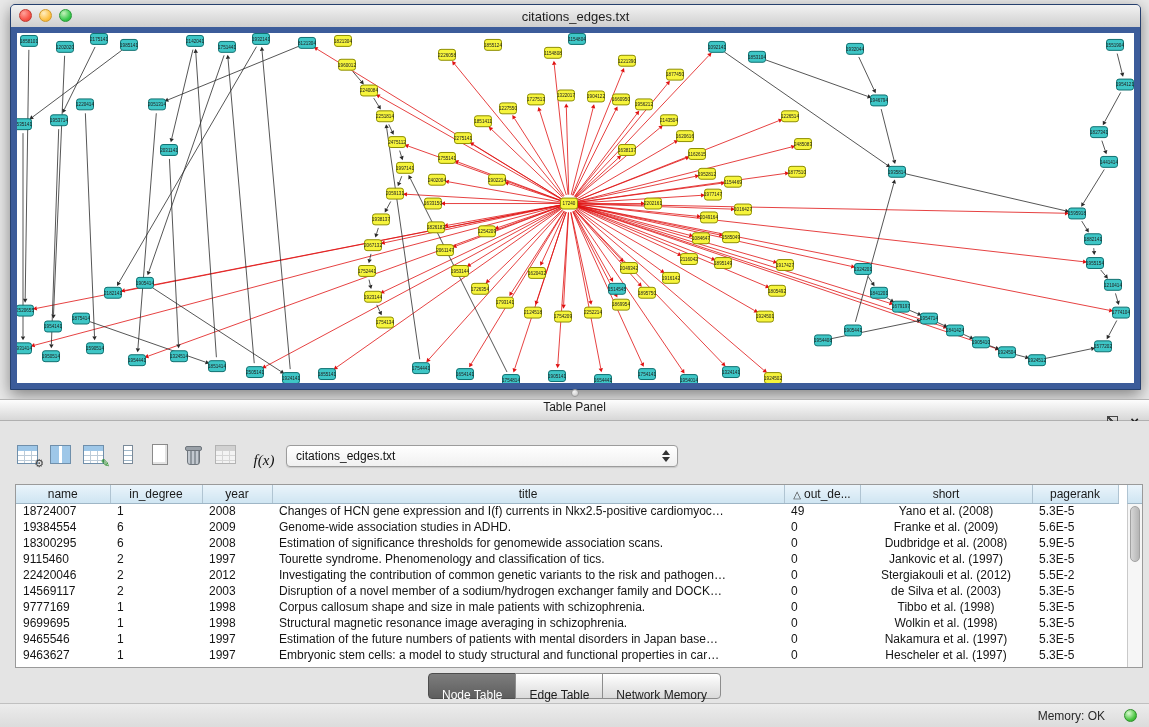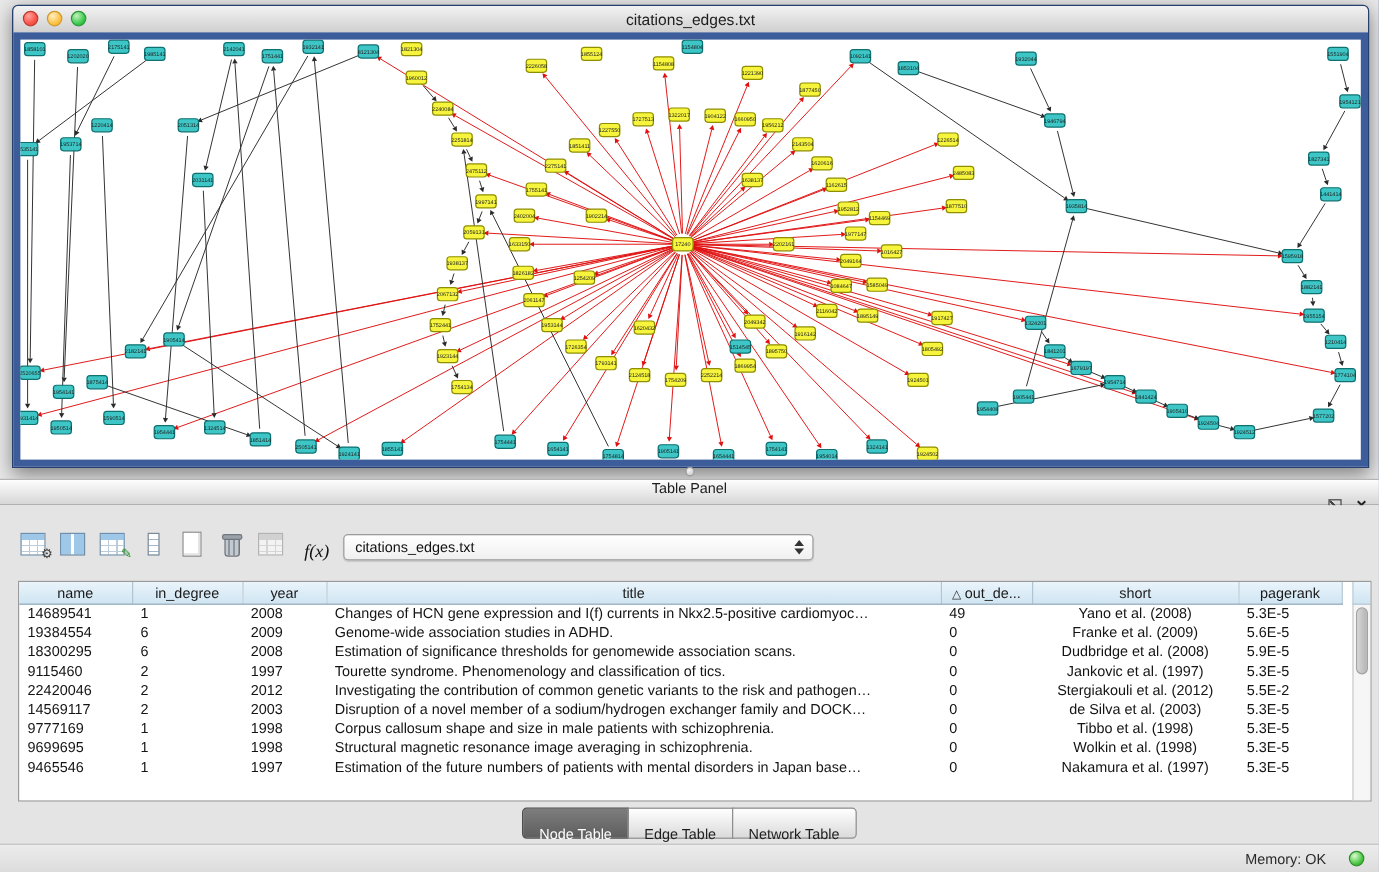--- a/index.html
+++ b/index.html
@@ -1260,21 +1260,21 @@
             <th>in_degree</th>
             <th>year</th>
             <th>title</th>
             <th><span class="sort">△</span>out_de...</th>
             <th>short</th>
             <th>pagerank</th>
           </tr>
         </thead>
       <tbody id="tbl-body">
           <tr>
-            <td>14689541</td>
+            <td>18724007</td>
             <td>1</td>
             <td>2008</td>
             <td>Changes of HCN gene expression and I(f) currents in Nkx2.5-positive cardiomyoc…</td>
             <td>49</td>
             <td>Yano et al. (2008)</td>
             <td>5.3E-5</td>
           </tr>
           <tr>
             <td>19384554</td>
             <td>6</td>
@@ -1340,31 +1340,40 @@
           </tr>
           <tr>
             <td>9465546</td>
             <td>1</td>
             <td>1997</td>
             <td>Estimation of the future numbers of patients with mental disorders in Japan base…</td>
             <td>0</td>
             <td>Nakamura et al. (1997)</td>
             <td>5.3E-5</td>
           </tr>
+          <tr>
+            <td>9463627</td>
+            <td>1</td>
+            <td>1997</td>
+            <td>Embryonic stem cells: a model to study structural and functional properties in car…</td>
+            <td>0</td>
+            <td>Hescheler et al. (1997)</td>
+            <td>5.3E-5</td>
+          </tr>
         </tbody>
     </table>
     <div class="scroll-corner"></div>
     <div class="vscroll">
       <div class="vthumb"></div>
     </div>
   </div>
 
   <div class="tabs" id="tabs">
       <button class="tab sel">Node Table</button>
       <button class="tab">Edge Table</button>
-      <button class="tab">Network Table</button>
+      <button class="tab">Network Memory</button>
     </div>
 </div>
 
 <div class="statusbar">
   <span>Memory: OK</span>
   <span class="mem-dot"></span>
 </div>
 
 </body></html>

